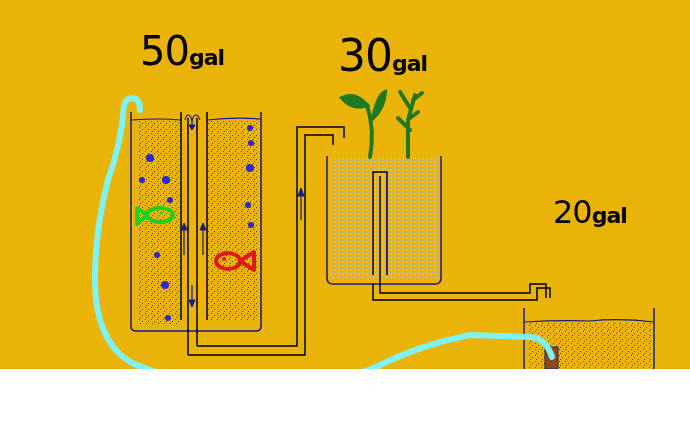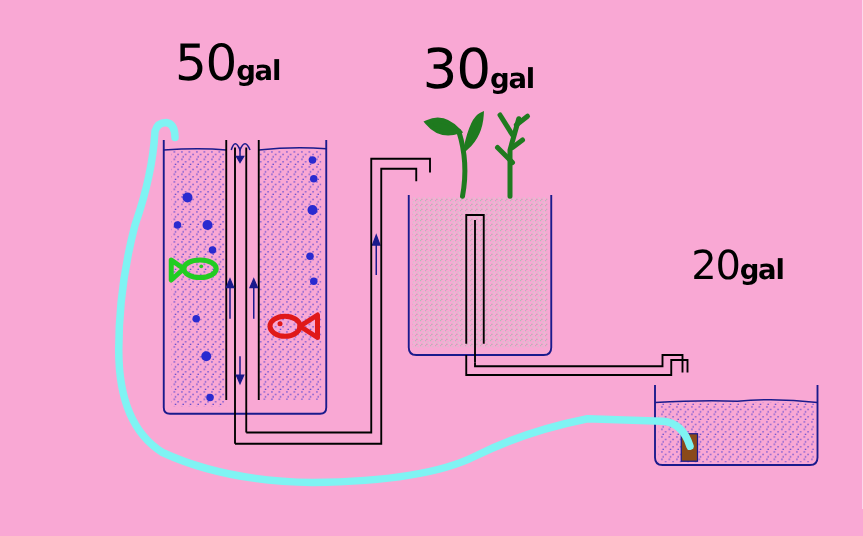--- a/index.html
+++ b/index.html
@@ -1,16 +1,16 @@
 <!DOCTYPE html>
 <html><head>
 <meta charset="utf-8">
 <style>
   html, body { margin: 0; padding: 0; background: #ffffff; }
-  #canvas { position: relative; width: 690px; height: 429px; overflow: hidden; background: #f9a8d4; }
+  #canvas { position: relative; width: 690px; height: 369px; overflow: hidden; background: #eab308; }
   svg { position: absolute; left: 0; top: 0; }
   .label { position: absolute; font-family: "DejaVu Sans", sans-serif; color: #000; font-weight: bold; letter-spacing: -1px; white-space: nowrap; }
   .label .big { font-size: 40px; font-weight: normal; }
   .label .small { font-size: 22px; font-weight: bold; }
 </style>
 </head>
 <body>
 
 <div id="canvas">
 

